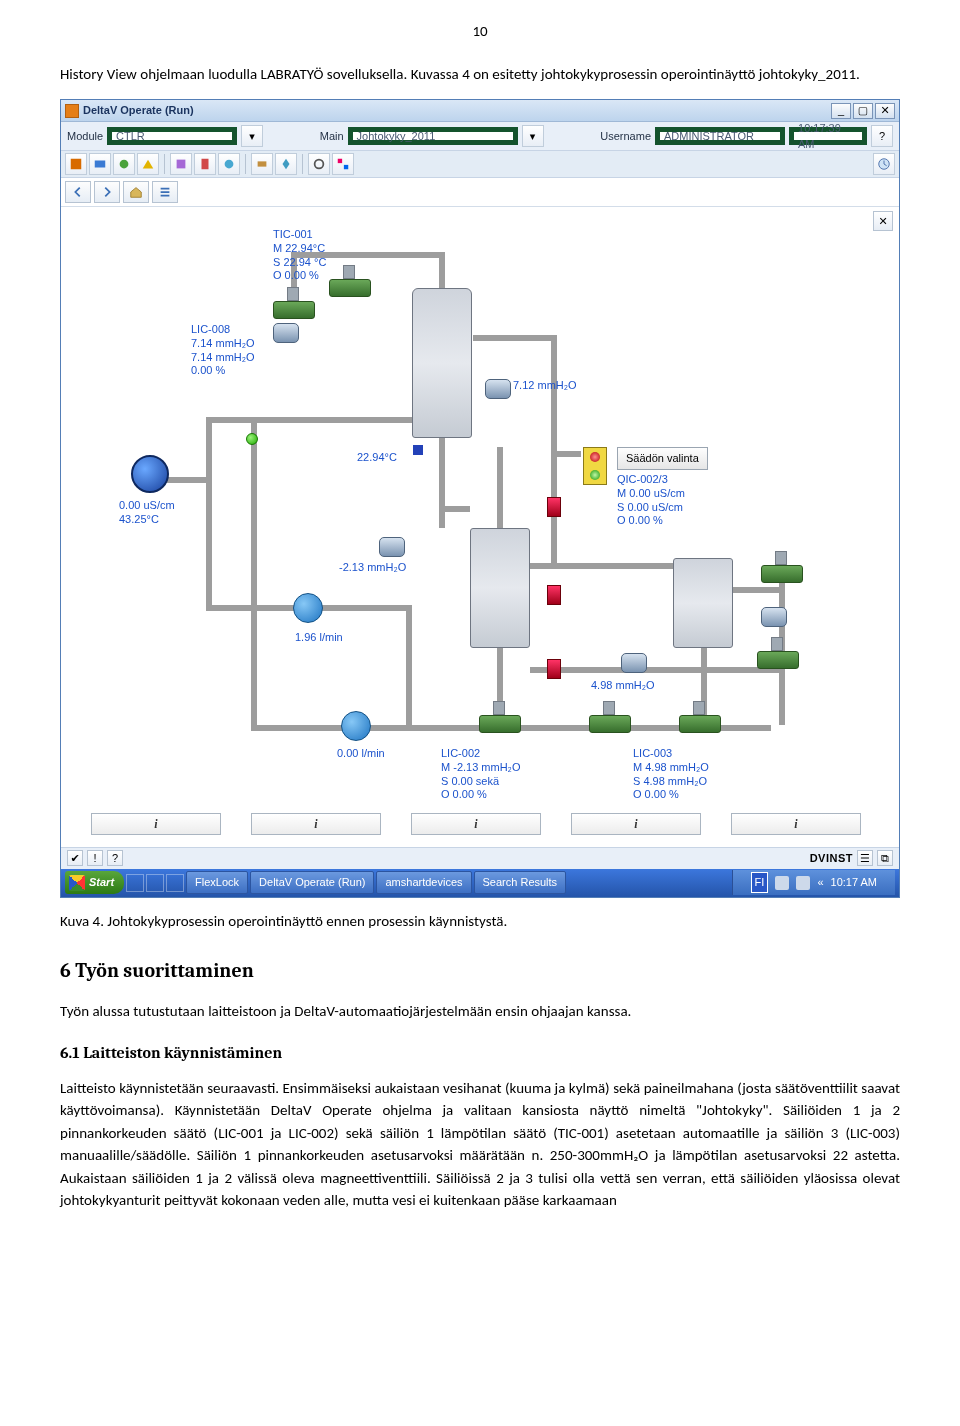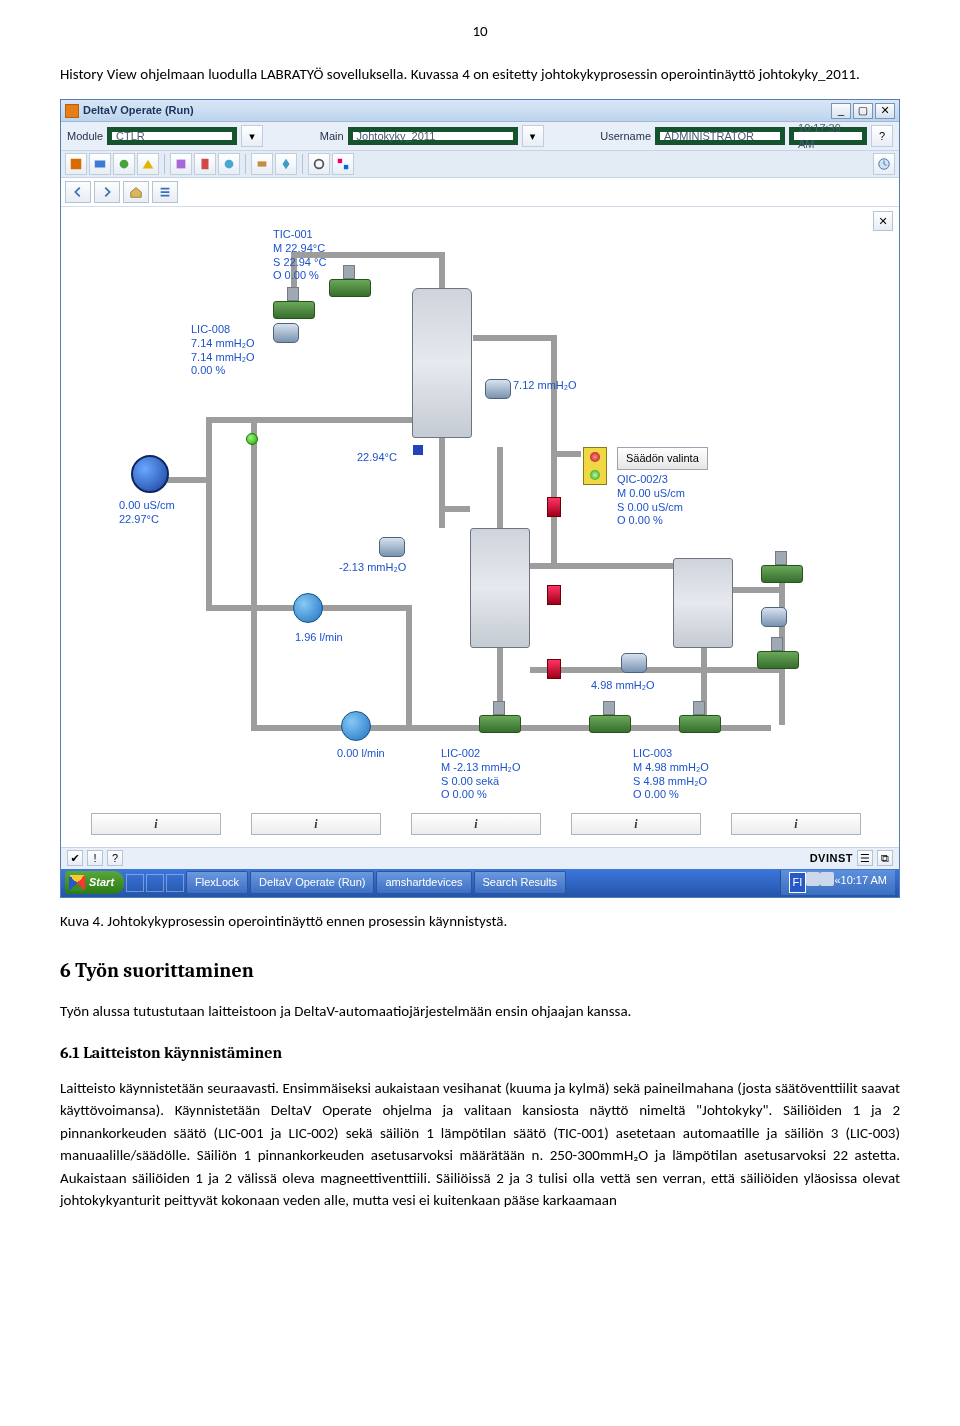--- a/index.html
+++ b/index.html
@@ -160,21 +160,21 @@
   font-weight:bold; font-style:italic;
 }
 .startbtn .flag { width:16px; height:16px; background:
   conic-gradient(from 45deg, #f33 0 25%, #3b8b2a 0 50%, #2857c7 0 75%, #f7cc28 0);
   border-radius:2px; }
 .ql { width:18px; height:18px; border:1px solid rgba(255,255,255,.35); display:inline-block; }
 .tasktab {
   display:flex; align-items:center; gap:4px; padding:2px 8px;
   background:linear-gradient(#6b99df,#3d6fc3); border:1px solid #2c55a0; border-radius:2px; color:#fff;
 }
-.tray { margin-left:auto; display:flex; align-items:flex-start; gap:0; background:linear-gradient(#5e91dc,#3a6ec0); padding:2px 8px; border-left:1px solid #2a4f96; }
+.tray { margin-left:auto; display:flex; align-items:center; gap:7px; background:linear-gradient(#5e91dc,#3a6ec0); padding:2px 18px; border-left:1px solid #2a4f96; }
 .trayico { width:14px; height:14px; background:#cdd9ea; border-radius:2px; }
 h2.section { font-size:20px; font-weight:bold; margin:24px 0 14px; font-family:Cambria, Georgia, serif; }
 h3.subsection { font-size:16px; font-weight:bold; margin:18px 0 12px; font-family:Cambria, Georgia, serif; }
 </style>
 </head>
 <body>
 
 <div class="page-no">10</div>
 
 <p class="body-text">History View ohjelmaan luodulla LABRATYÖ sovelluksella. Kuvassa 4 on esitetty johtokykyprosessin operointinäyttö johtokyky_2011.</p>
@@ -384,21 +384,21 @@
     <div class="tag-label" style="left:130px; top:116px;">
       <div class="line">LIC-008</div>
       <div class="line">7.14 mmH₂O</div>
       <div class="line">7.14 mmH₂O</div>
       <div class="line">0.00 %</div>
     </div>
     <div class="tag-label" style="left:452px; top:172px;">7.12 mmH₂O</div>
     <div class="tag-label" style="left:296px; top:244px;">22.94°C</div>
     <div class="tag-label" style="left:58px; top:292px;">
       <div class="line">0.00 uS/cm</div>
-      <div class="line">22.97°C</div>
+      <div class="line">43.25°C</div>
     </div>
     <div class="tag-label" style="left:278px; top:354px;">-2.13 mmH₂O</div>
     <div class="tag-label" style="left:234px; top:424px;">1.96 l/min</div>
     <div class="tag-label" style="left:276px; top:540px;">0.00 l/min</div>
     <div class="tag-label" style="left:530px; top:472px;">4.98 mmH₂O</div>
 
     <div class="tag-label" style="left:556px; top:266px;">
       <div class="line">QIC-002/3</div>
       <div class="line">M   0.00 uS/cm</div>
       <div class="line">S   0.00 uS/cm</div>

